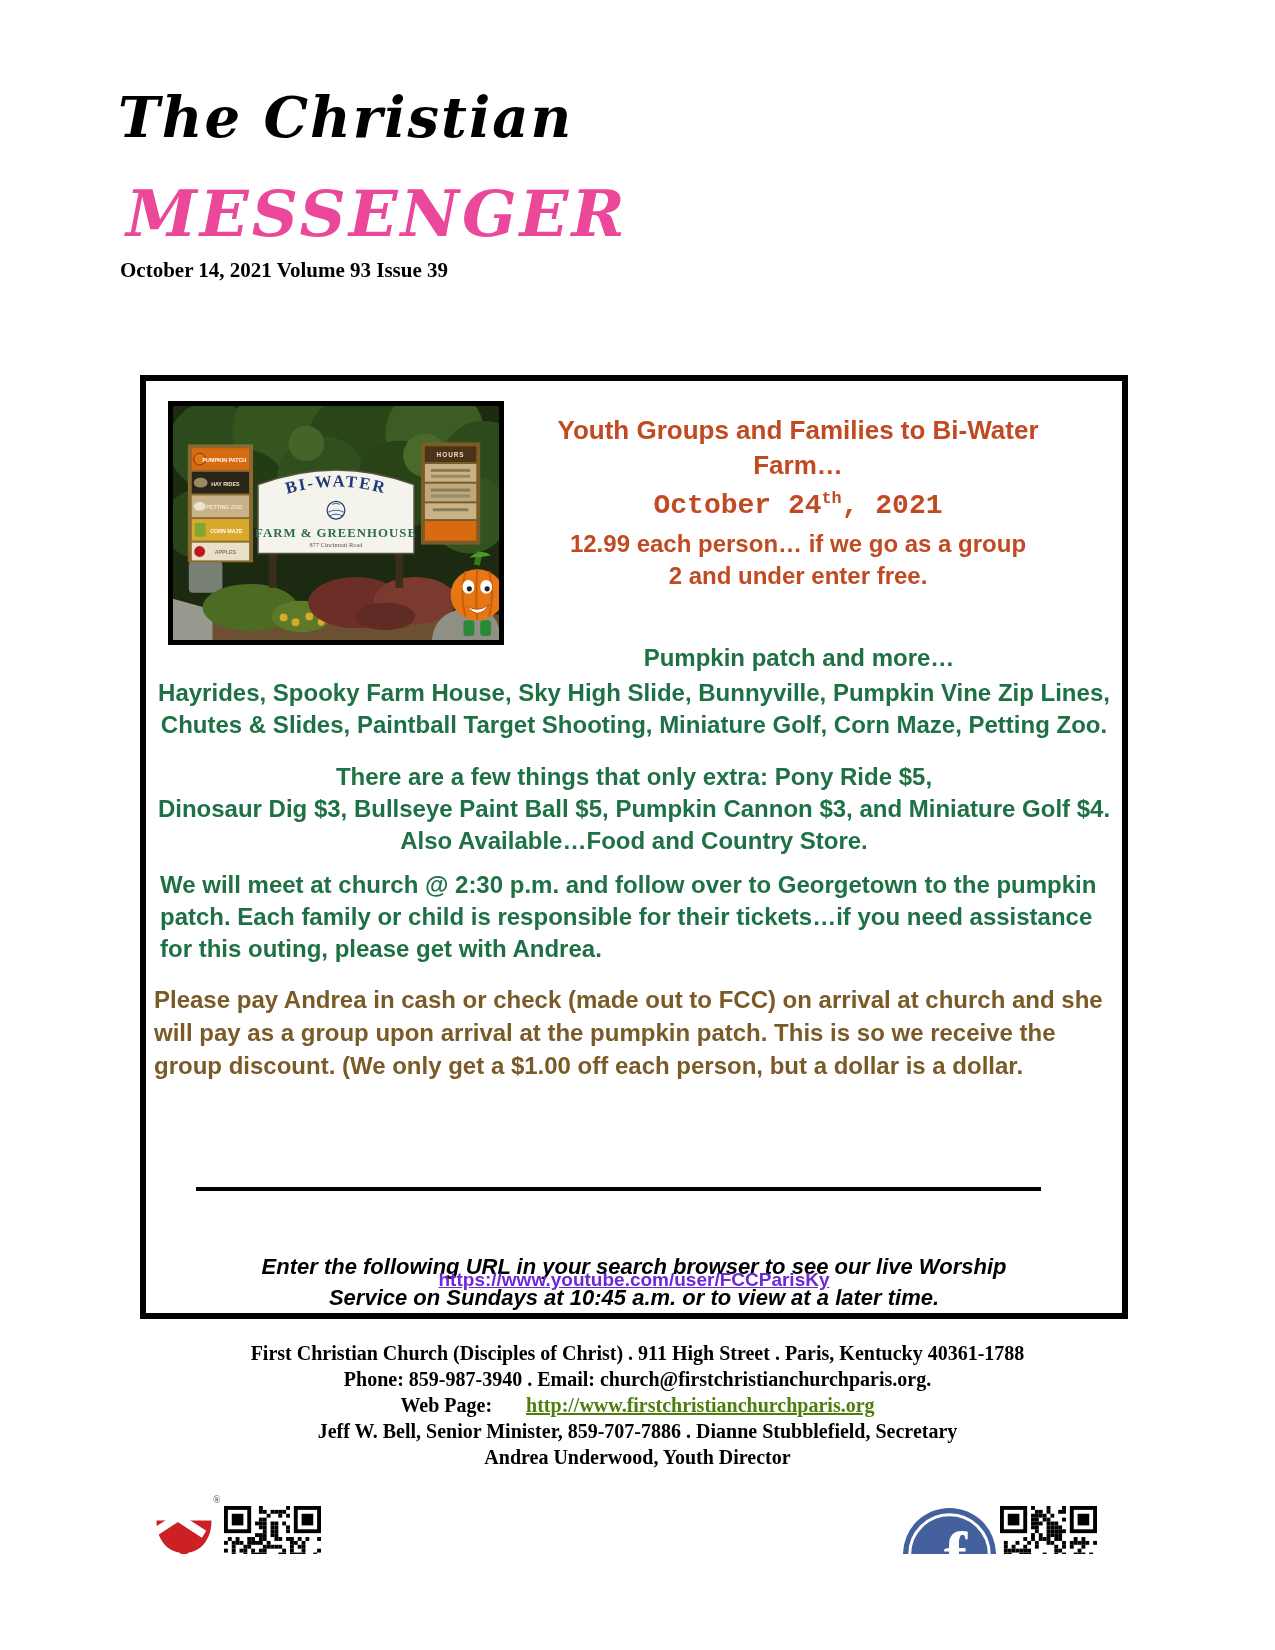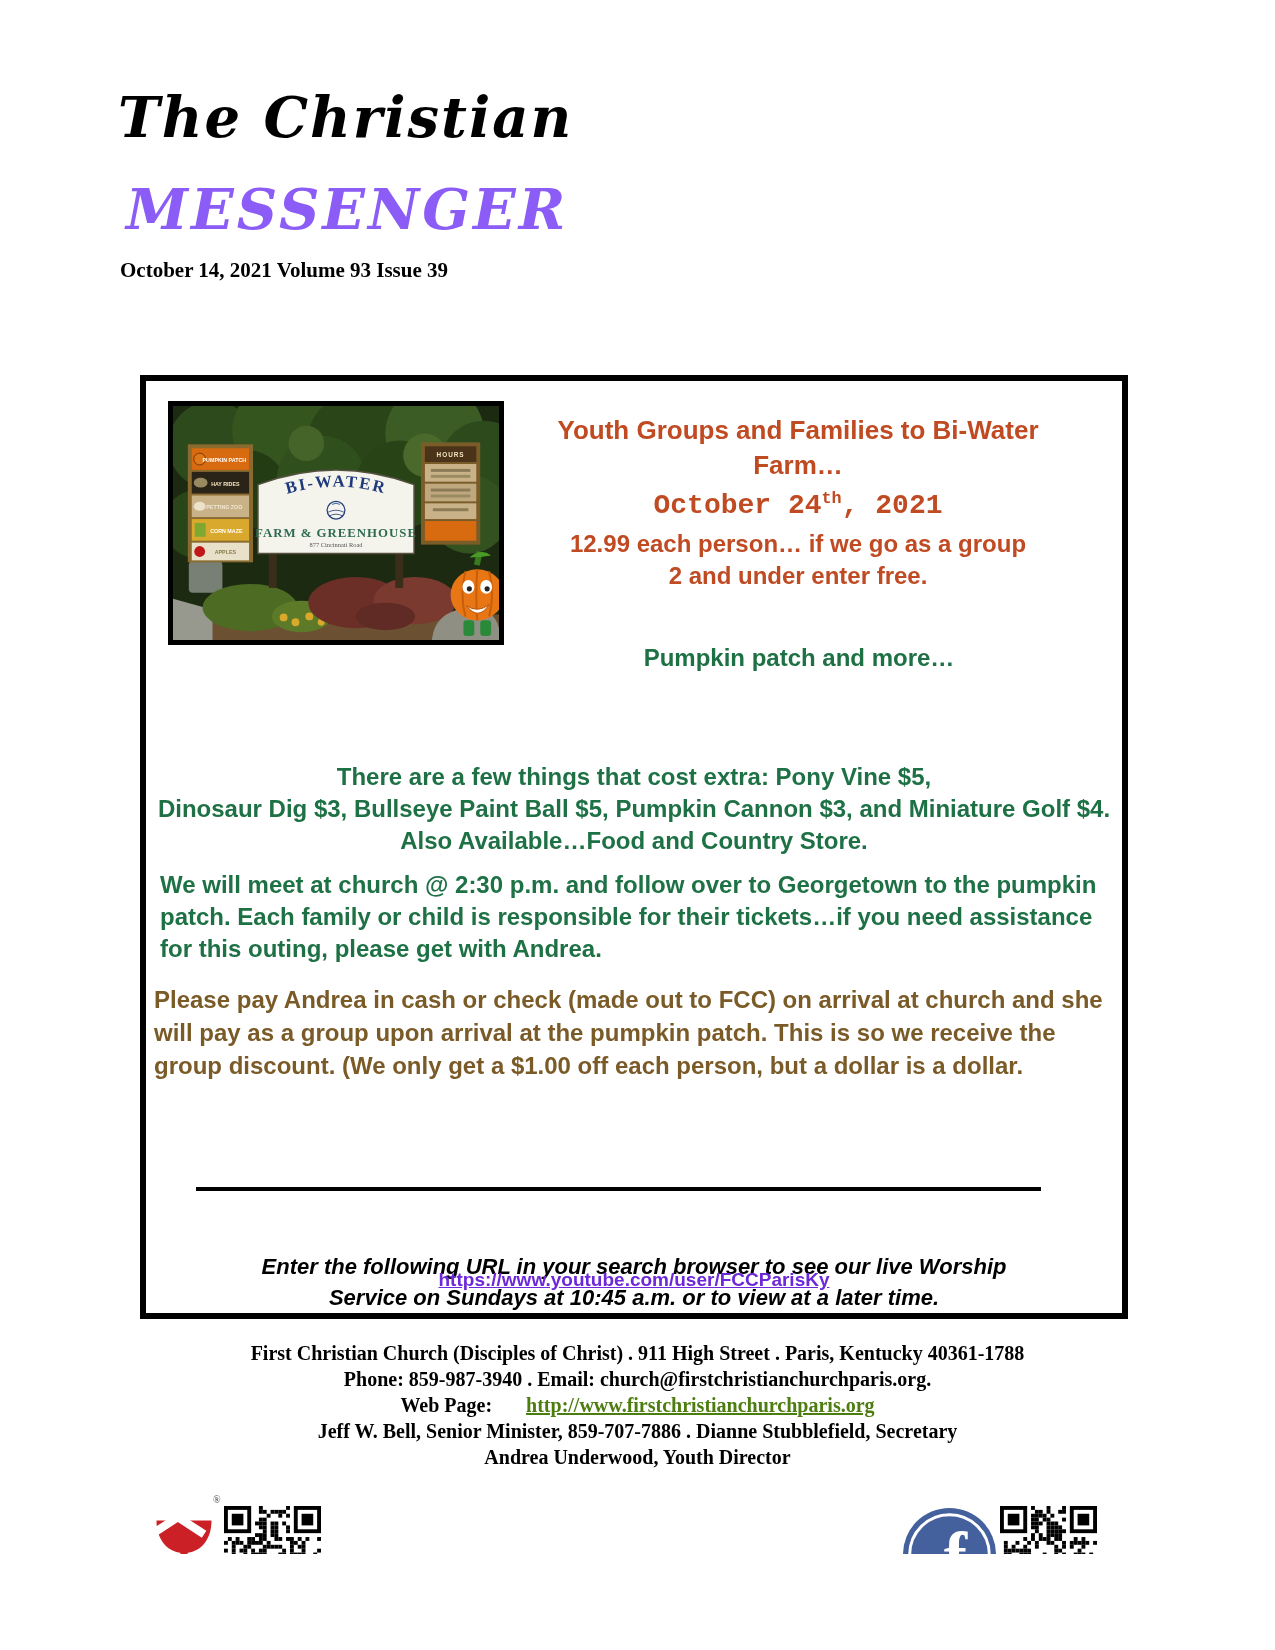--- a/index.html
+++ b/index.html
@@ -1,21 +1,21 @@
 <!DOCTYPE html>
 <html><head>
 <meta charset="utf-8">
 <style>
   * { margin:0; padding:0; box-sizing:border-box; }
   body { background:#ffffff; font-family:"Liberation Sans", sans-serif; }
   .page { position:relative; width:1275px; height:1554px; background:#ffffff; margin:0 auto; overflow:hidden; }
 
   
   .title1 { position:absolute; left:118px; top:84px; font-family:"DejaVu Serif", serif; font-style:italic; font-weight:bold; font-size:56px; color:#000; letter-spacing:2px; }
-  .title2 { position:absolute; left:126px; top:176px; font-family:"DejaVu Serif", serif; font-style:italic; font-weight:bold; font-size:56px; color:#8b5cf6; letter-spacing:3px; }
+  .title2 { position:absolute; left:126px; top:176px; font-family:"DejaVu Serif", serif; font-style:italic; font-weight:bold; font-size:64px; color:#ec4899; letter-spacing:3px; }
   .dateline { position:absolute; left:120px; top:258px; font-family:"Liberation Serif", serif; font-weight:bold; font-size:21px; color:#000; }
 
   
   .box { position:absolute; left:140px; top:375px; width:988px; height:944px; border:6px solid #000; background:#fff; }
   .photo { position:absolute; left:22px; top:20px; width:336px; height:244px; background:#000; padding:5px; }
   .photo svg { display:block; width:326px; height:234px; }
 
   .headline-block { position:absolute; left:372px; top:32px; width:560px; text-align:center; color:#C04A21; font-weight:bold; }
   .headline { font-size:26px; line-height:1.35; }
   .hdate { font-size:28px; margin-top:6px;font-family:Liberation Mono, monospace; }
@@ -152,22 +152,23 @@
     </div>
 
     <div class="headline-block">
       <div class="headline">Youth Groups and Families to Bi-Water Farm…</div>
       <div class="hdate"><span>October 24</span><sup>th</sup><span>, 2021</span></div>
       <div class="price">12.99 each person…  if we go as a group</div>
       <div class="free">2 and under enter free.</div>
     </div>
 
     <div class="green more-title">Pumpkin patch and more…</div>
+    <div class="green activities">Hayrides, Spooky Farm House, Sky High Slide, Bunnyville, Pumpkin Vine Zip Lines, Chutes &amp; Slides, Paintball Target Shooting, Miniature Golf, Corn Maze, Petting Zoo.</div>
     <div class="green extras">
-      <div>There are a few things that cost extra: Pony Vine $5,</div>
+      <div>There are a few things that only extra: Pony Ride $5,</div>
       <div>Dinosaur Dig $3, Bullseye Paint Ball $5, Pumpkin Cannon $3, and Miniature Golf $4.</div>
       <div>Also Available…Food and Country Store.</div>
     </div>
     <div class="green meet">We will meet at church @ 2:30 p.m. and follow over to Georgetown to the pumpkin patch. Each family or child is responsible for their tickets…if you need assistance for this outing, please get with Andrea.</div>
 
     <div class="brown payment">Please pay Andrea in cash or check (made out to FCC) on arrival at church and she will pay as a group upon arrival at the pumpkin patch. This is so we receive the group discount. (We only get a $1.00 off each person, but a dollar is a dollar.</div>
 
     <div class="divider"></div>
     <div class="note">Enter the following URL in your search browser to see our live Worship Service  on Sundays at 10:45 a.m. or to view at a later time.</div>
     <div class="ytlink">

